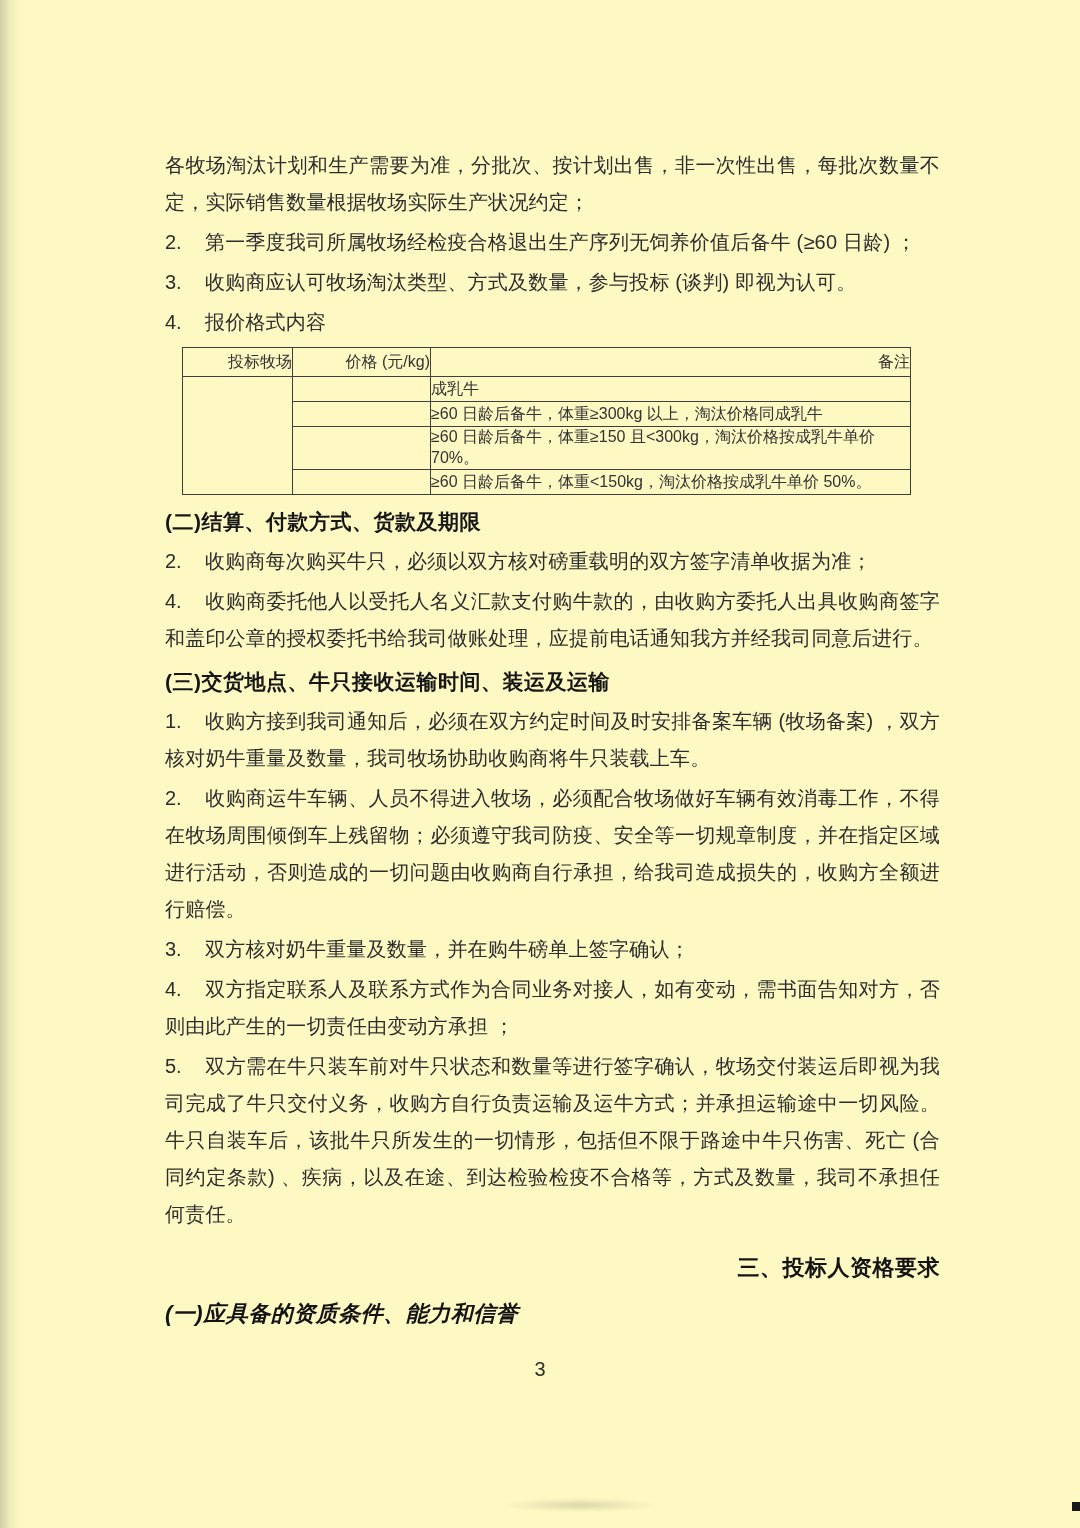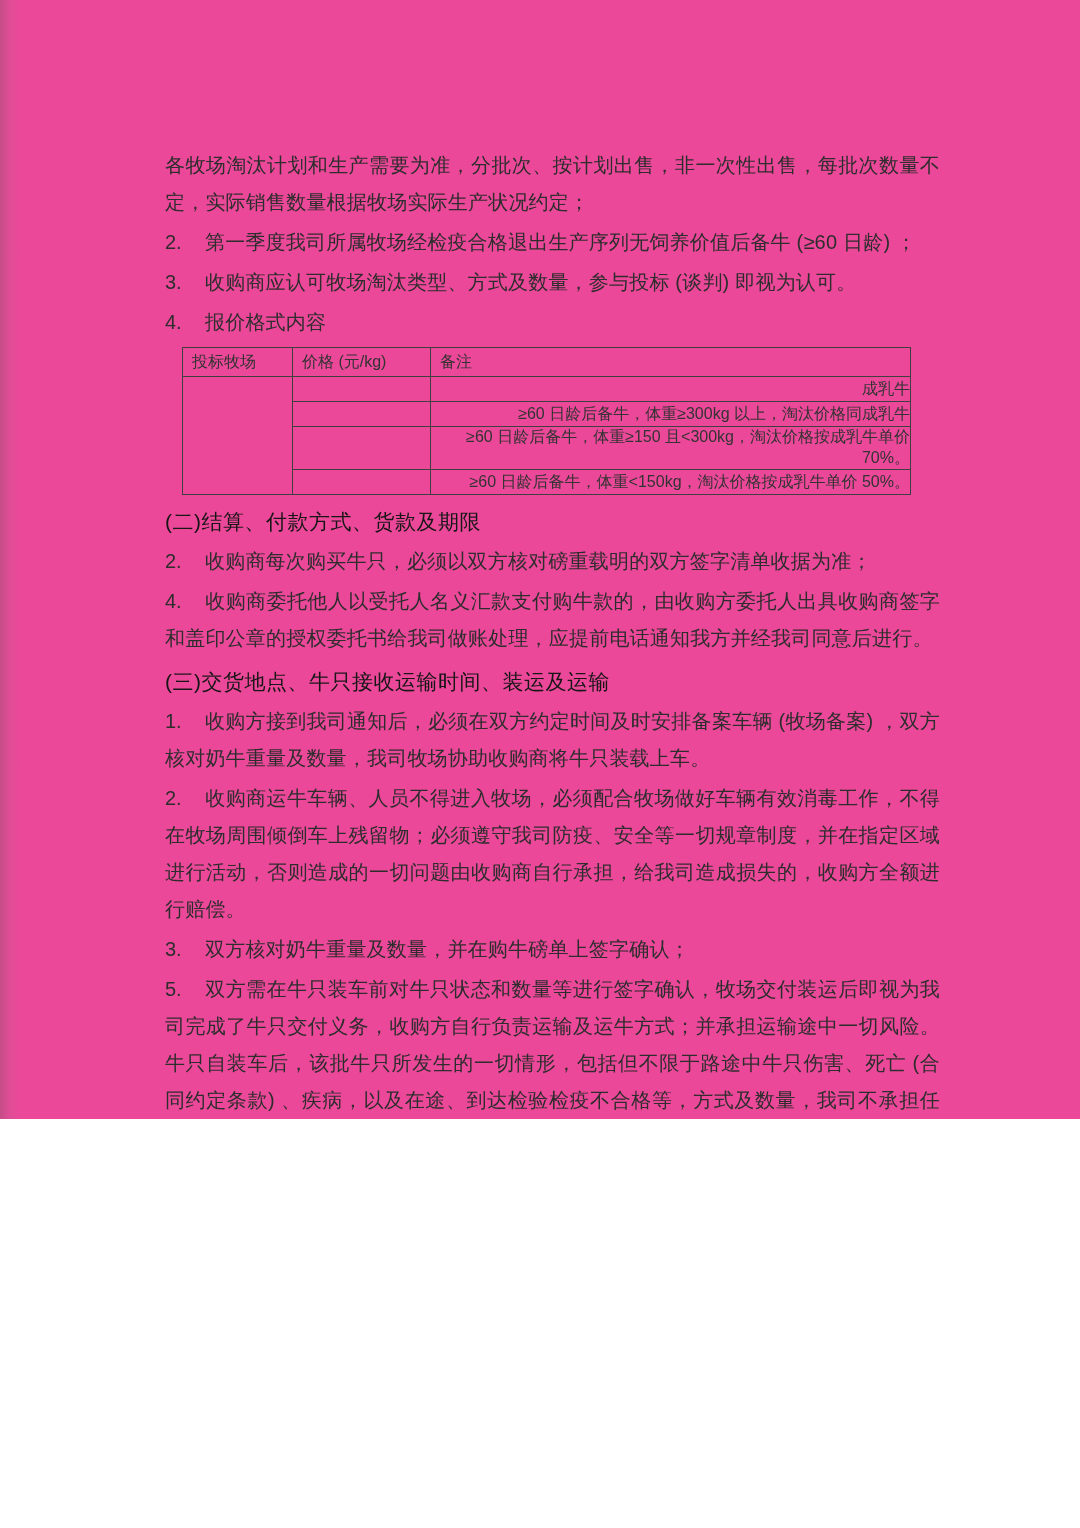--- a/index.html
+++ b/index.html
@@ -3,22 +3,22 @@
 <meta charset="utf-8">
 <style>
   html, body { margin: 0; padding: 0; }
   body {
     background: #ffffff;
     font-family: "Liberation Sans", "DejaVu Sans", sans-serif;
   }
   .page {
     position: relative;
     width: 1080px;
-    height: 1119px;
-    background: #ec4899;
+    height: 1528px;
+    background: #fef9c3;
     overflow: hidden;
     color: #2d2d2d;
   }
   .scan-shadow-left {
     position: absolute;
     left: 0; top: 0; bottom: 0;
     width: 22px;
     background: linear-gradient(90deg, rgba(90,90,90,0.28), rgba(120,120,120,0.10) 45%, rgba(255,255,255,0));
     pointer-events: none;
   }
@@ -36,39 +36,39 @@
   }
   p.body-text .num {
     display: inline-block;
     width: 40px;
     letter-spacing: 0;
   }
   .section-heading {
     margin: 6px 0 3px 0;
     font-size: 21px;
     line-height: 37px;
-    font-weight: 400;
+    font-weight: 700;
     color: #161616;
     letter-spacing: 0.5px;
   }
   table.quote-table {
     border-collapse: collapse;
     margin: 6px 0 8px 17px;
     width: 728px;
     table-layout: fixed;
   }
   table.quote-table th, table.quote-table td {
     border: 1px solid #3f3f3f;
     font-weight: 400;
     color: #333333;
     font-size: 16px;
     padding: 0;
   }
-  table.quote-table th { height: 28px; text-align: left; padding-left: 9px; }
-  table.quote-table td { height: 24px; text-align: right; }
+  table.quote-table th { height: 28px; text-align: right; }
+  table.quote-table td { height: 24px; }
   td.note-cell { padding-left: 10px; text-align: left; }
   .bidder-heading {
     margin-top: 16px;
     font-size: 22px;
     line-height: 38px;
     font-weight: 700;
     color: #141414;
     letter-spacing: 0.5px;
     text-align: right;
   }
@@ -175,20 +175,23 @@
     <p class="body-text">
       <span class="num">1.</span><span>收购方接到我司通知后，必须在双方约定时间及时安排备案车辆 (牧场备案) ，双方核对奶牛重量及数量，我司牧场协助收购商将牛只装载上车。</span>
     </p>
     <p class="body-text">
       <span class="num">2.</span><span>收购商运牛车辆、人员不得进入牧场，必须配合牧场做好车辆有效消毒工作，不得在牧场周围倾倒车上残留物；必须遵守我司防疫、安全等一切规章制度，并在指定区域进行活动，否则造成的一切问题由收购商自行承担，给我司造成损失的，收购方全额进行赔偿。</span>
     </p>
     <p class="body-text">
       <span class="num">3.</span><span>双方核对奶牛重量及数量，并在购牛磅单上签字确认；</span>
     </p>
     <p class="body-text">
+      <span class="num">4.</span><span>双方指定联系人及联系方式作为合同业务对接人，如有变动，需书面告知对方，否则由此产生的一切责任由变动方承担 ；</span>
+    </p>
+    <p class="body-text">
       <span class="num">5.</span><span>双方需在牛只装车前对牛只状态和数量等进行签字确认，牧场交付装运后即视为我司完成了牛只交付义务，收购方自行负责运输及运牛方式；并承担运输途中一切风险。 牛只自装车后，该批牛只所发生的一切情形，包括但不限于路途中牛只伤害、死亡 (合同约定条款) 、疾病，以及在途、到达检验检疫不合格等，方式及数量，我司不承担任何责任。</span>
     </p>
 
     <div class="bidder-heading">
       <span class="sec-num">三、</span><span>投标人资格要求</span>
     </div>
 
     <div class="sub-heading">(一)应具备的资质条件、能力和信誉</div>
 
   </div>

